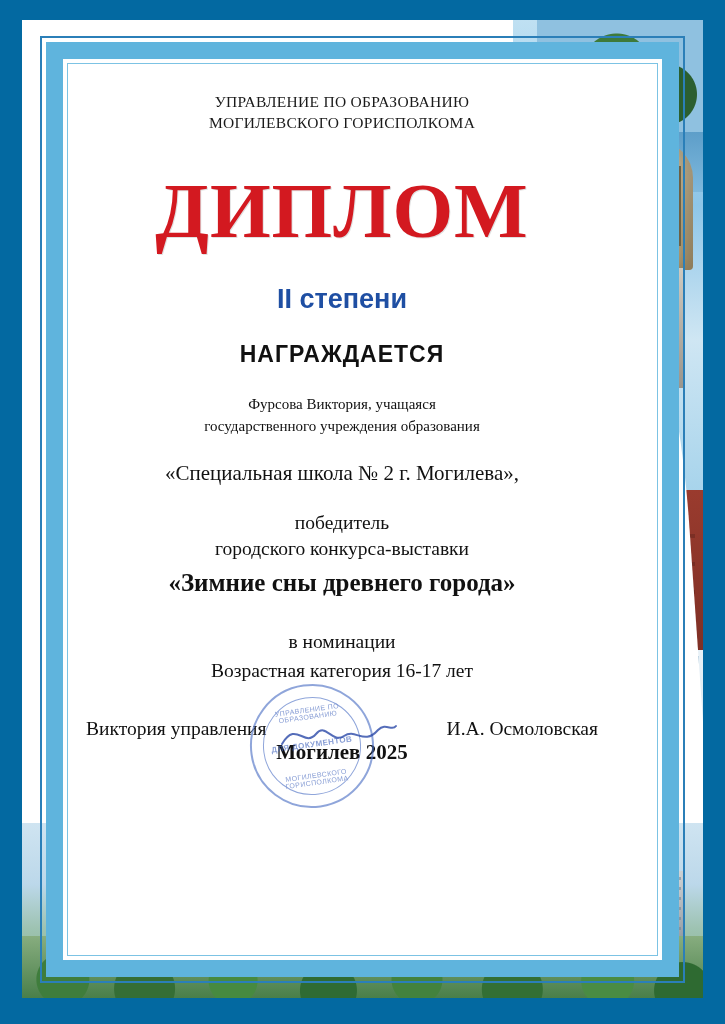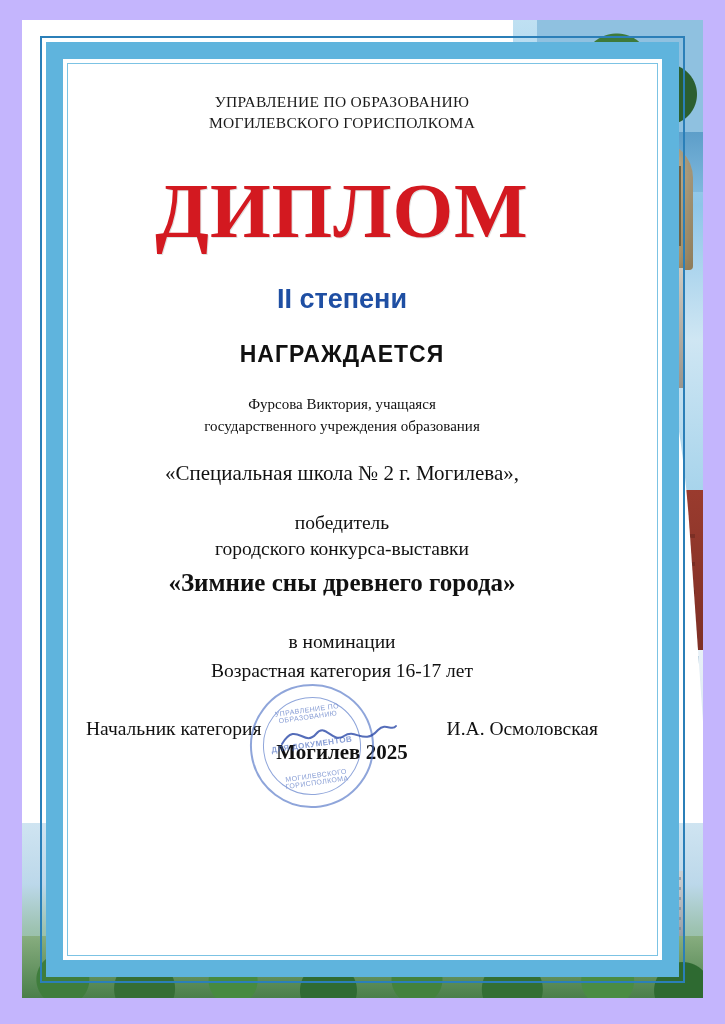--- a/index.html
+++ b/index.html
@@ -11,21 +11,21 @@
     width: 725px;
     height: 1024px;
     font-family: "Liberation Serif", serif;
     overflow: hidden;
   }
 
   .page {
     position: relative;
     width: 725px;
     height: 1024px;
-    background: #c4b5fd;
+    background: #0369a1;
     overflow: hidden;
   }
 
   
   .sheet {
     position: absolute;
     left: 22px;
     top: 20px;
     width: 681px;
     height: 978px;
@@ -419,21 +419,21 @@
         <div>городского конкурса-выставки</div>
         <div class="contest-name">«Зимние сны древнего города»</div>
       </div>
 
       <div class="nomination">
         <div>в номинации</div>
         <div class="age">Возрастная категория 16-17 лет</div>
       </div>
 
       <div class="signature-row">
-        <span>Начальник категория</span>
+        <span>Виктория управления</span>
         <span>И.А. Осмоловская</span>
 
         <div class="stamp">
           <div class="stamp-top">УПРАВЛЕНИЕ ПО ОБРАЗОВАНИЮ</div>
           <div class="stamp-mid">ДЛЯ ДОКУМЕНТОВ</div>
           <div class="stamp-bottom">МОГИЛЕВСКОГО ГОРИСПОЛКОМА</div>
         </div>
 
         <svg class="sig-ink" viewBox="0 0 120 40">
           <path d="M4,30 C18,6 26,34 38,20 C48,8 54,30 66,22 C78,14 86,32 100,16 C108,8 114,18 118,12" fill="none" stroke="#2b49a8" stroke-width="2" stroke-linecap="round"></path>

